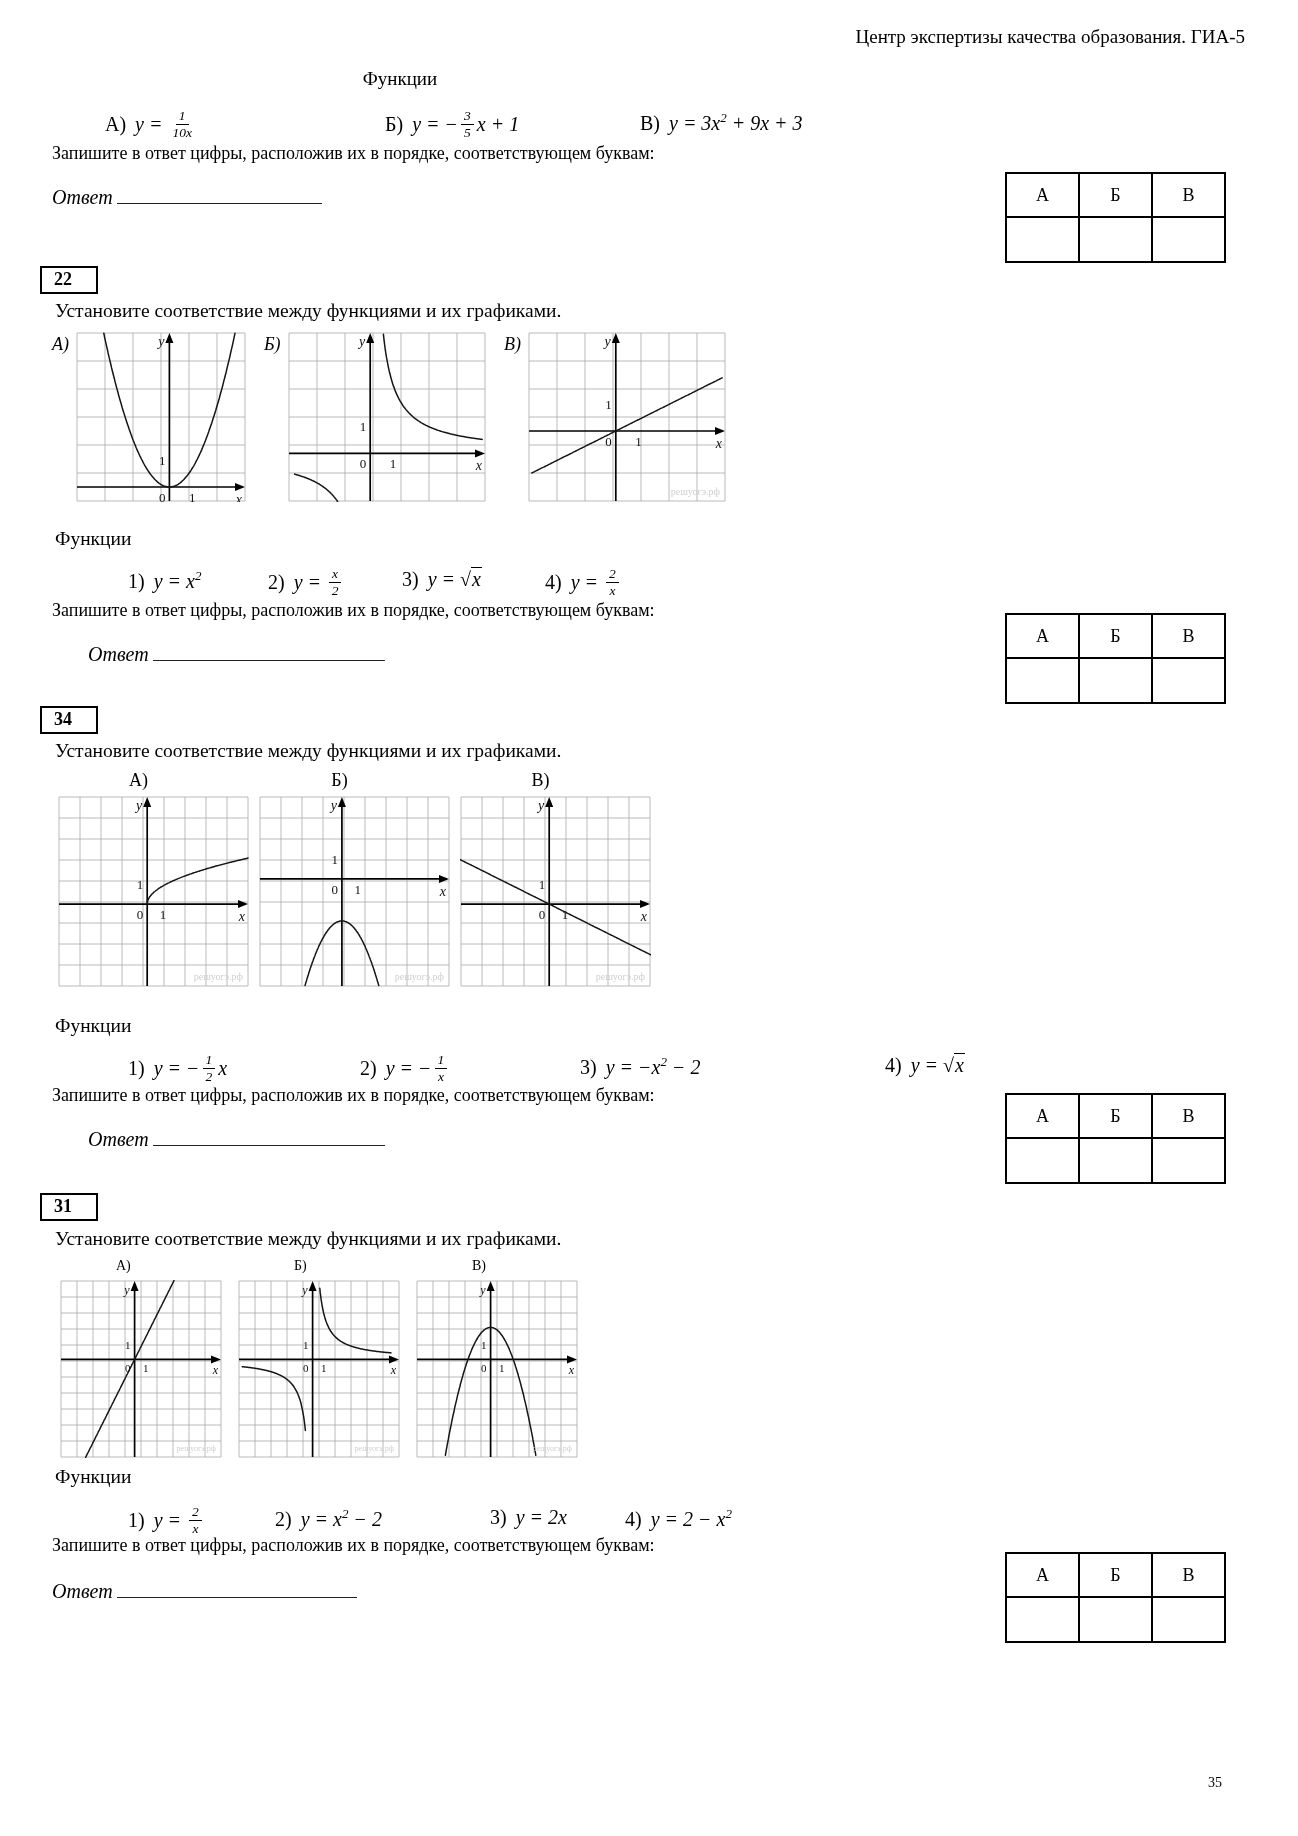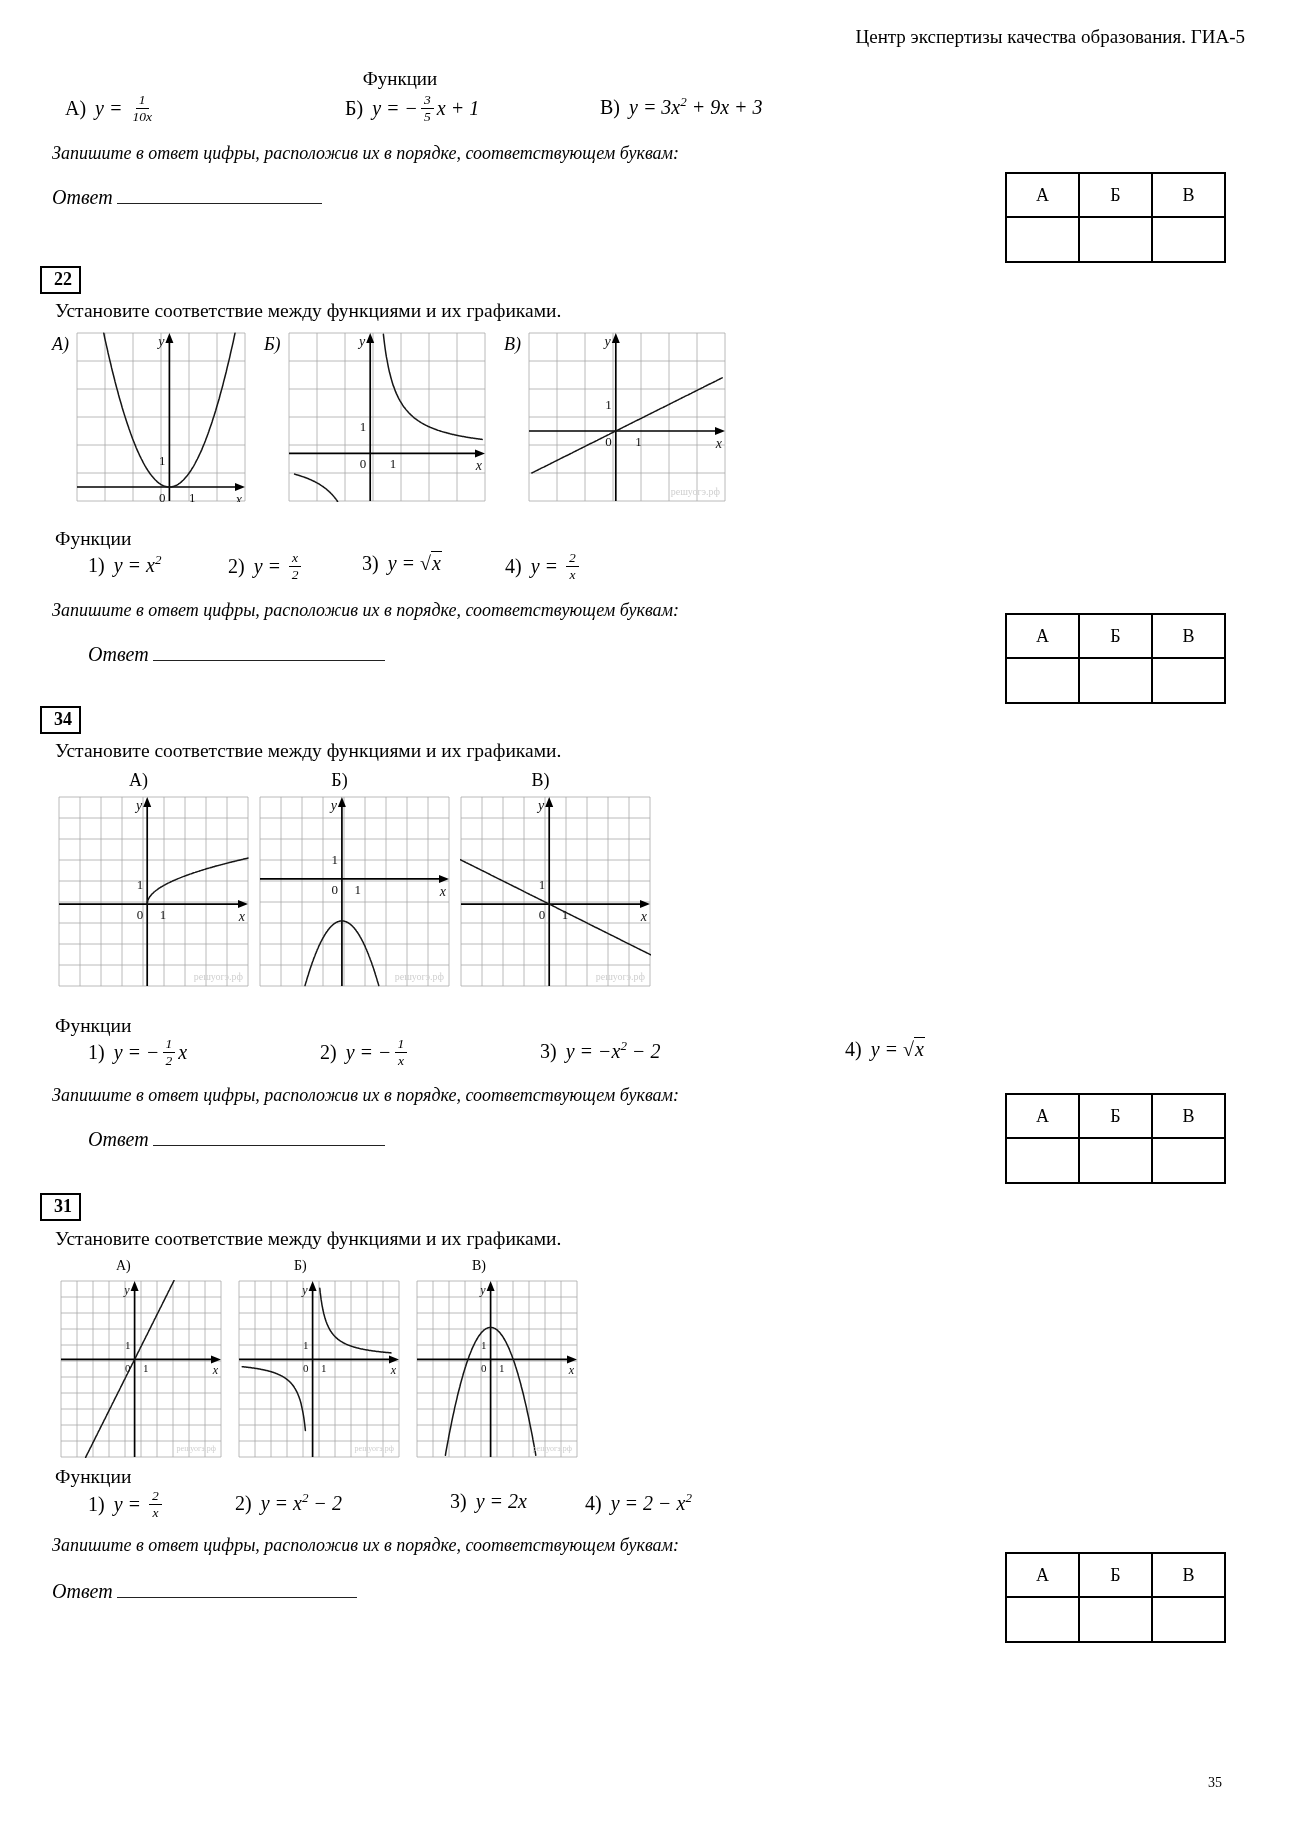--- a/index.html
+++ b/index.html
@@ -2,36 +2,36 @@
 <html><head>
 <meta charset="utf-8">
 <style>
   html,body{margin:0;padding:0;background:#e8e8e8;}
   .page{position:relative;width:1298px;height:1836px;margin:0 auto;background:#fff;
         font-family:"Liberation Serif","DejaVu Serif",serif;color:#000;overflow:hidden;}
   .abs{position:absolute;}
   .hdr{top:26px;right:53px;font-size:19px;}
   .center-title{font-size:19px;text-align:center;width:690px;}
   .frow{position:absolute;height:56px;}
-  .fitem{position:absolute;top:0;font-size:20px;white-space:nowrap;}
+  .fitem{position:absolute;top:16px;font-size:20px;white-space:nowrap;margin-left:40px;}
   .flabel{font-style:normal;margin-right:9px;}
   .ftoks{font-style:italic;}
   .mt{white-space:pre;}
   .msup{font-size:13px;font-style:italic;}
   .frac{display:inline-flex;flex-direction:column;align-items:center;vertical-align:middle;
         line-height:1.15;font-size:13.5px;margin:0 3px;transform:translateY(-2px);}
   .fn{border-bottom:1.2px solid #000;padding:0 3px;}
   .fd{padding:0 2px;}
   .msqrt{white-space:nowrap;}
   .mbar{border-top:1.3px solid #000;padding:0 1px;}
-  .instr{font-style:italic;font-size:18px;}
+  .instr{font-size:18px;}
   .answer-line{font-size:20px;font-style:italic;white-space:nowrap;}
   .blank{display:inline-block;height:15px;border-bottom:1.6px solid #222;margin-left:4px;}
   .numbox{display:inline-block;border:2.2px solid #000;font-weight:bold;font-size:18px;
-          padding:1px 7px 2px 12px;background:#fff;}
+          padding:1px 24px 2px 12px;background:#fff;}
   .prompt{font-size:19.5px;}
   .grow{position:absolute;display:flex;align-items:flex-start;}
   .g22{gap:18px;}
   .g23{gap:10px;}
   .g24{gap:16px;}
   .gwrap{display:flex;}
   .gwrap.side{flex-direction:row;}
   .gwrap.topl{flex-direction:column;align-items:center;}
   .glabel{font-size:18px;width:24px;flex:none;margin-top:2px;}
   .glabel.it{font-style:italic;}

